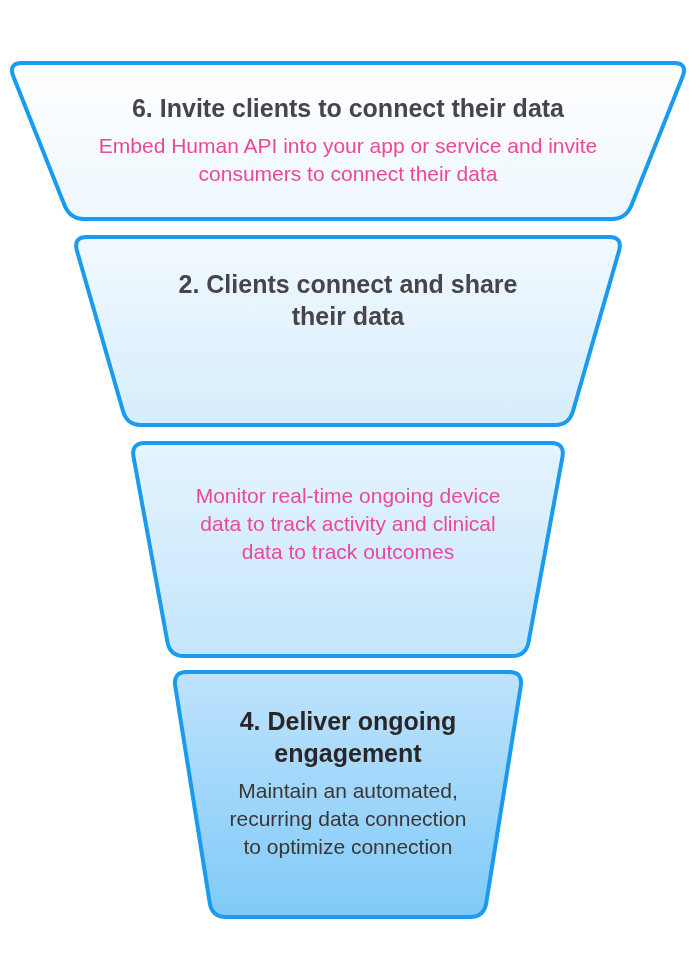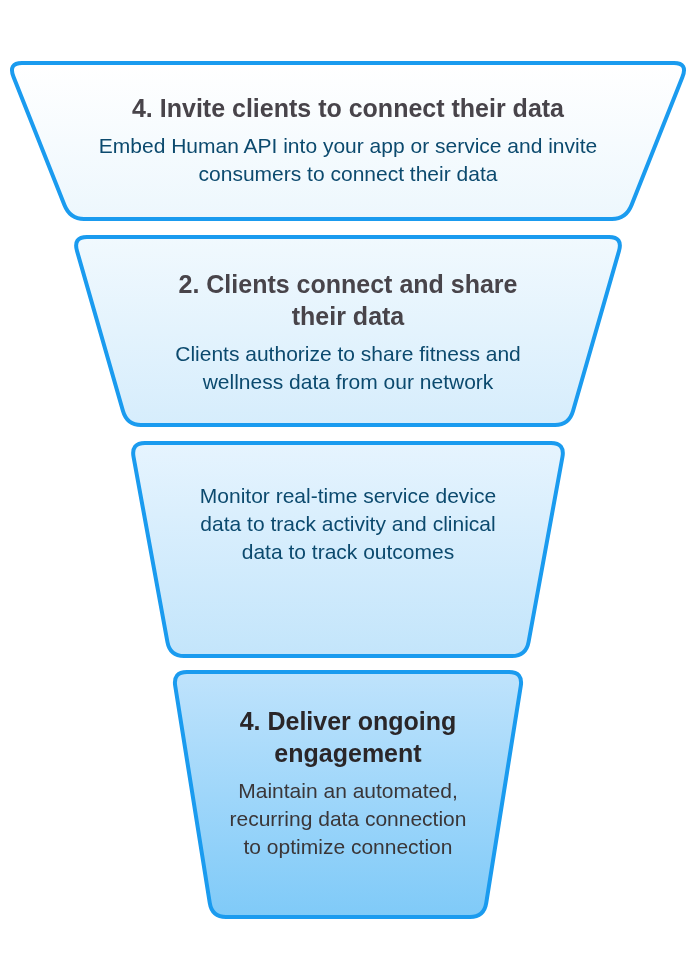--- a/index.html
+++ b/index.html
@@ -1,20 +1,20 @@
 <!DOCTYPE html>
 <html><head>
 <meta charset="utf-8">
 <style>
   html, body { margin: 0; padding: 0; background: #ffffff; }
   body { width: 696px; height: 980px; position: relative; overflow: hidden; font-family: "Liberation Sans", sans-serif; }
   #funnel { position: absolute; left: 0; top: 0; width: 696px; height: 980px; }
   .stage-text { position: absolute; text-align: center; color: #4a4548; }
   .stage-title { font-size: 25px; font-weight: bold; line-height: 32px; color: #48444a; }
-  .stage-desc { font-size: 21px; line-height: 28px; color: #0c4a6e; margin-top: 8px; }
+  .stage-desc { font-size: 21px; line-height: 28px; color: #ec4899; margin-top: 8px; }
   .s4 .stage-title { color: #2a2628; }
   .s4 .stage-desc { color: #3a3638; }
 </style>
 </head>
 <body>
 
 <svg id="funnel" xmlns="http://www.w3.org/2000/svg" viewBox="0 0 696 980">
   <defs id="defs">
       <linearGradient id="grad0" x1="0" y1="0" x2="0" y2="1">
         <stop offset="0" stop-color="#ffffff"></stop>
@@ -47,29 +47,28 @@
             L 184 656 Q 170 656 167.43661971830986 642
             L 133.56338028169014 457 Q 131 443 145 443 Z" fill="url(#grad2)" stroke="#1a9bef" stroke-width="4" stroke-linejoin="round"></path>
       <path d="M 187 672 L 509 672 Q 523 672 520.7714285714286 686
             L 486.22857142857146 903 Q 484 917 470 917
             L 226 917 Q 212 917 209.77142857142857 903
             L 175.22857142857143 686 Q 173 672 187 672 Z" fill="url(#grad3)" stroke="#1a9bef" stroke-width="4" stroke-linejoin="round"></path>
     </g>
 </svg>
 
 <div class="stage-text s1" style="left:40px; top:92px; width:616px;">
-  <div class="stage-title">4. Invite clients to connect their data</div>
+  <div class="stage-title">6. Invite clients to connect their data</div>
   <div class="stage-desc" style="padding:0 40px;">Embed Human API into your app or service and invite consumers to connect their data</div>
 </div>
 
 <div class="stage-text s2" style="left:150px; top:268px; width:396px;text-align:center;">
   <div class="stage-title" style="padding:0 10px;">2. Clients connect and share their data</div>
-  <div class="stage-desc">Clients authorize to share fitness and wellness data from our network</div>
 </div>
 
 <div class="stage-text s3" style="left:180px; top:474px; width:336px;">
-  <div class="stage-desc" style="padding:0 8px;">Monitor real-time service device data to track activity and clinical data to track outcomes</div>
+  <div class="stage-desc" style="padding:0 8px;">Monitor real-time ongoing device data to track activity and clinical data to track outcomes</div>
 </div>
 
 <div class="stage-text s4" style="left:220px; top:705px; width:256px;">
   <div class="stage-title" style="padding:0 8px;">4. Deliver ongoing engagement</div>
   <div class="stage-desc">Maintain an automated, recurring data connection to optimize connection</div>
 </div>
 
 </body></html>

